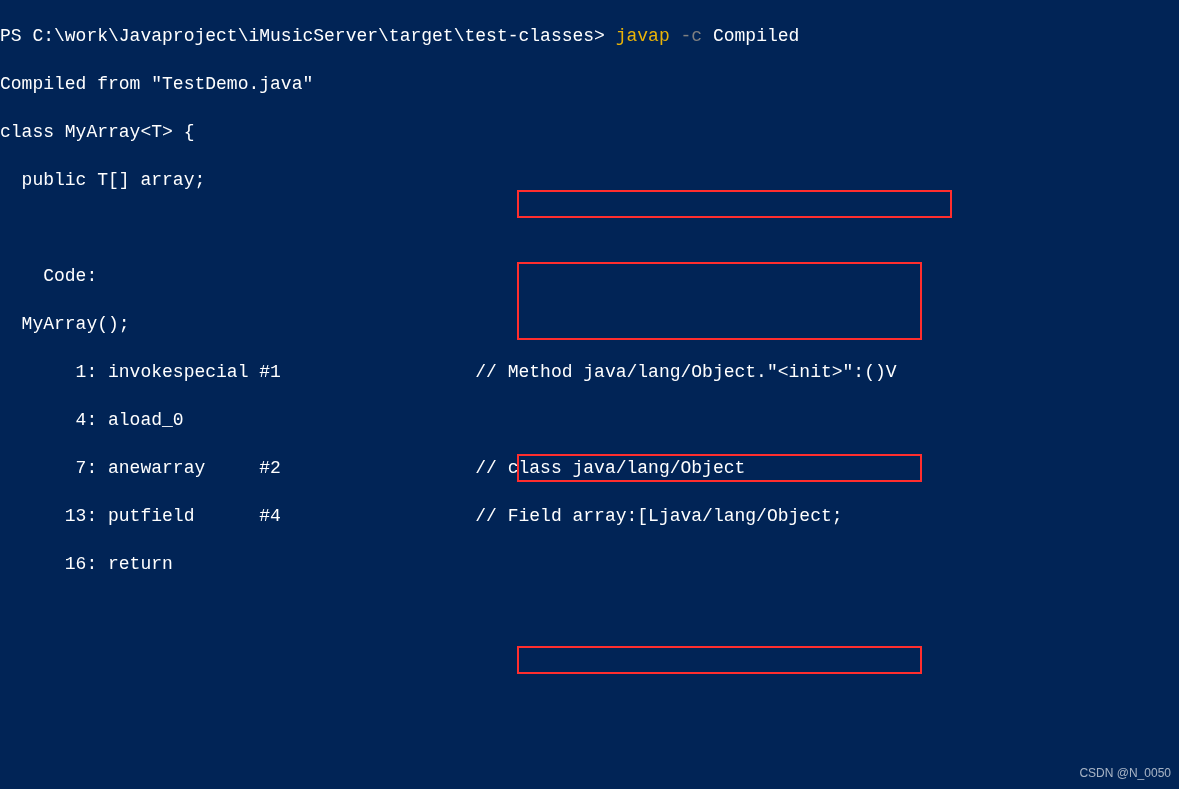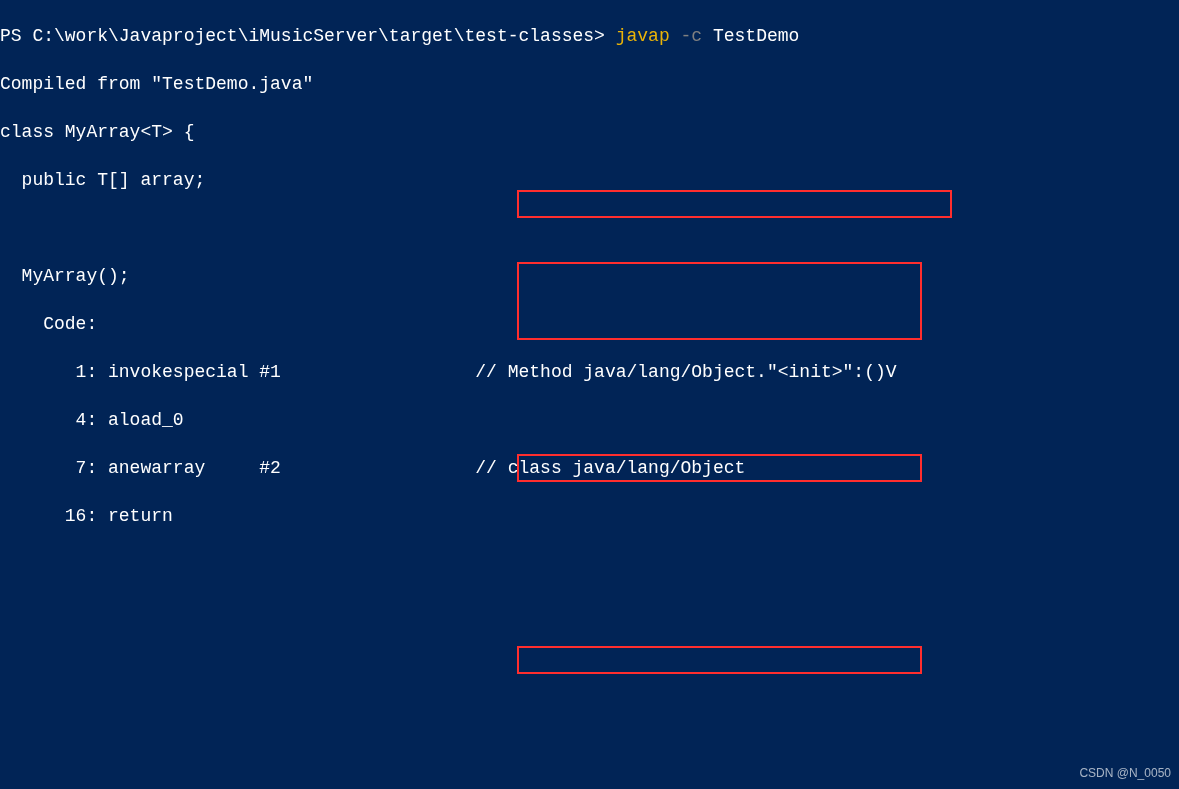--- a/index.html
+++ b/index.html
@@ -36,30 +36,31 @@
     font-size: 12px;
     color: rgba(255,255,255,0.65);
     font-family: Liberation Sans, sans-serif;
   }
   .line { height: 24px; }
 </style>
 </head>
 <body>
 
 <div class="terminal">
-<div class="line"><span class="prompt-path">PS C:\work\Javaproject\iMusicServer\target\test-classes&gt;</span> <span class="prompt-cmd">javap</span> <span class="prompt-arg">-c</span> <span class="prompt-target">TestDemo</span></div>
+<div class="line"><span class="prompt-path">PS C:\work\Javaproject\iMusicServer\target\test-classes&gt;</span> <span class="prompt-cmd">javap</span> <span class="prompt-arg">-c</span> <span class="prompt-target">Compiled</span></div>
 <div class="line">Compiled from "TestDemo.java"</div>
 <div class="line">class MyArray&lt;T&gt; {</div>
 <div class="line">  public T[] array;</div>
 <div class="line"></div>
+<div class="line">    Code:</div>
 <div class="line">  MyArray();</div>
-<div class="line">    Code:</div>
 <div class="line">       1: invokespecial #1                  // Method java/lang/Object."&lt;init&gt;":()V</div>
 <div class="line">       4: aload_0</div>
 <div class="line">       7: anewarray     #2                  // class java/lang/Object</div>
+<div class="line">      13: putfield      #4                  // Field array:[Ljava/lang/Object;</div>
 <div class="line">      16: return</div>
 <div class="line"></div>
 
 
 
 
 
 
 
 

